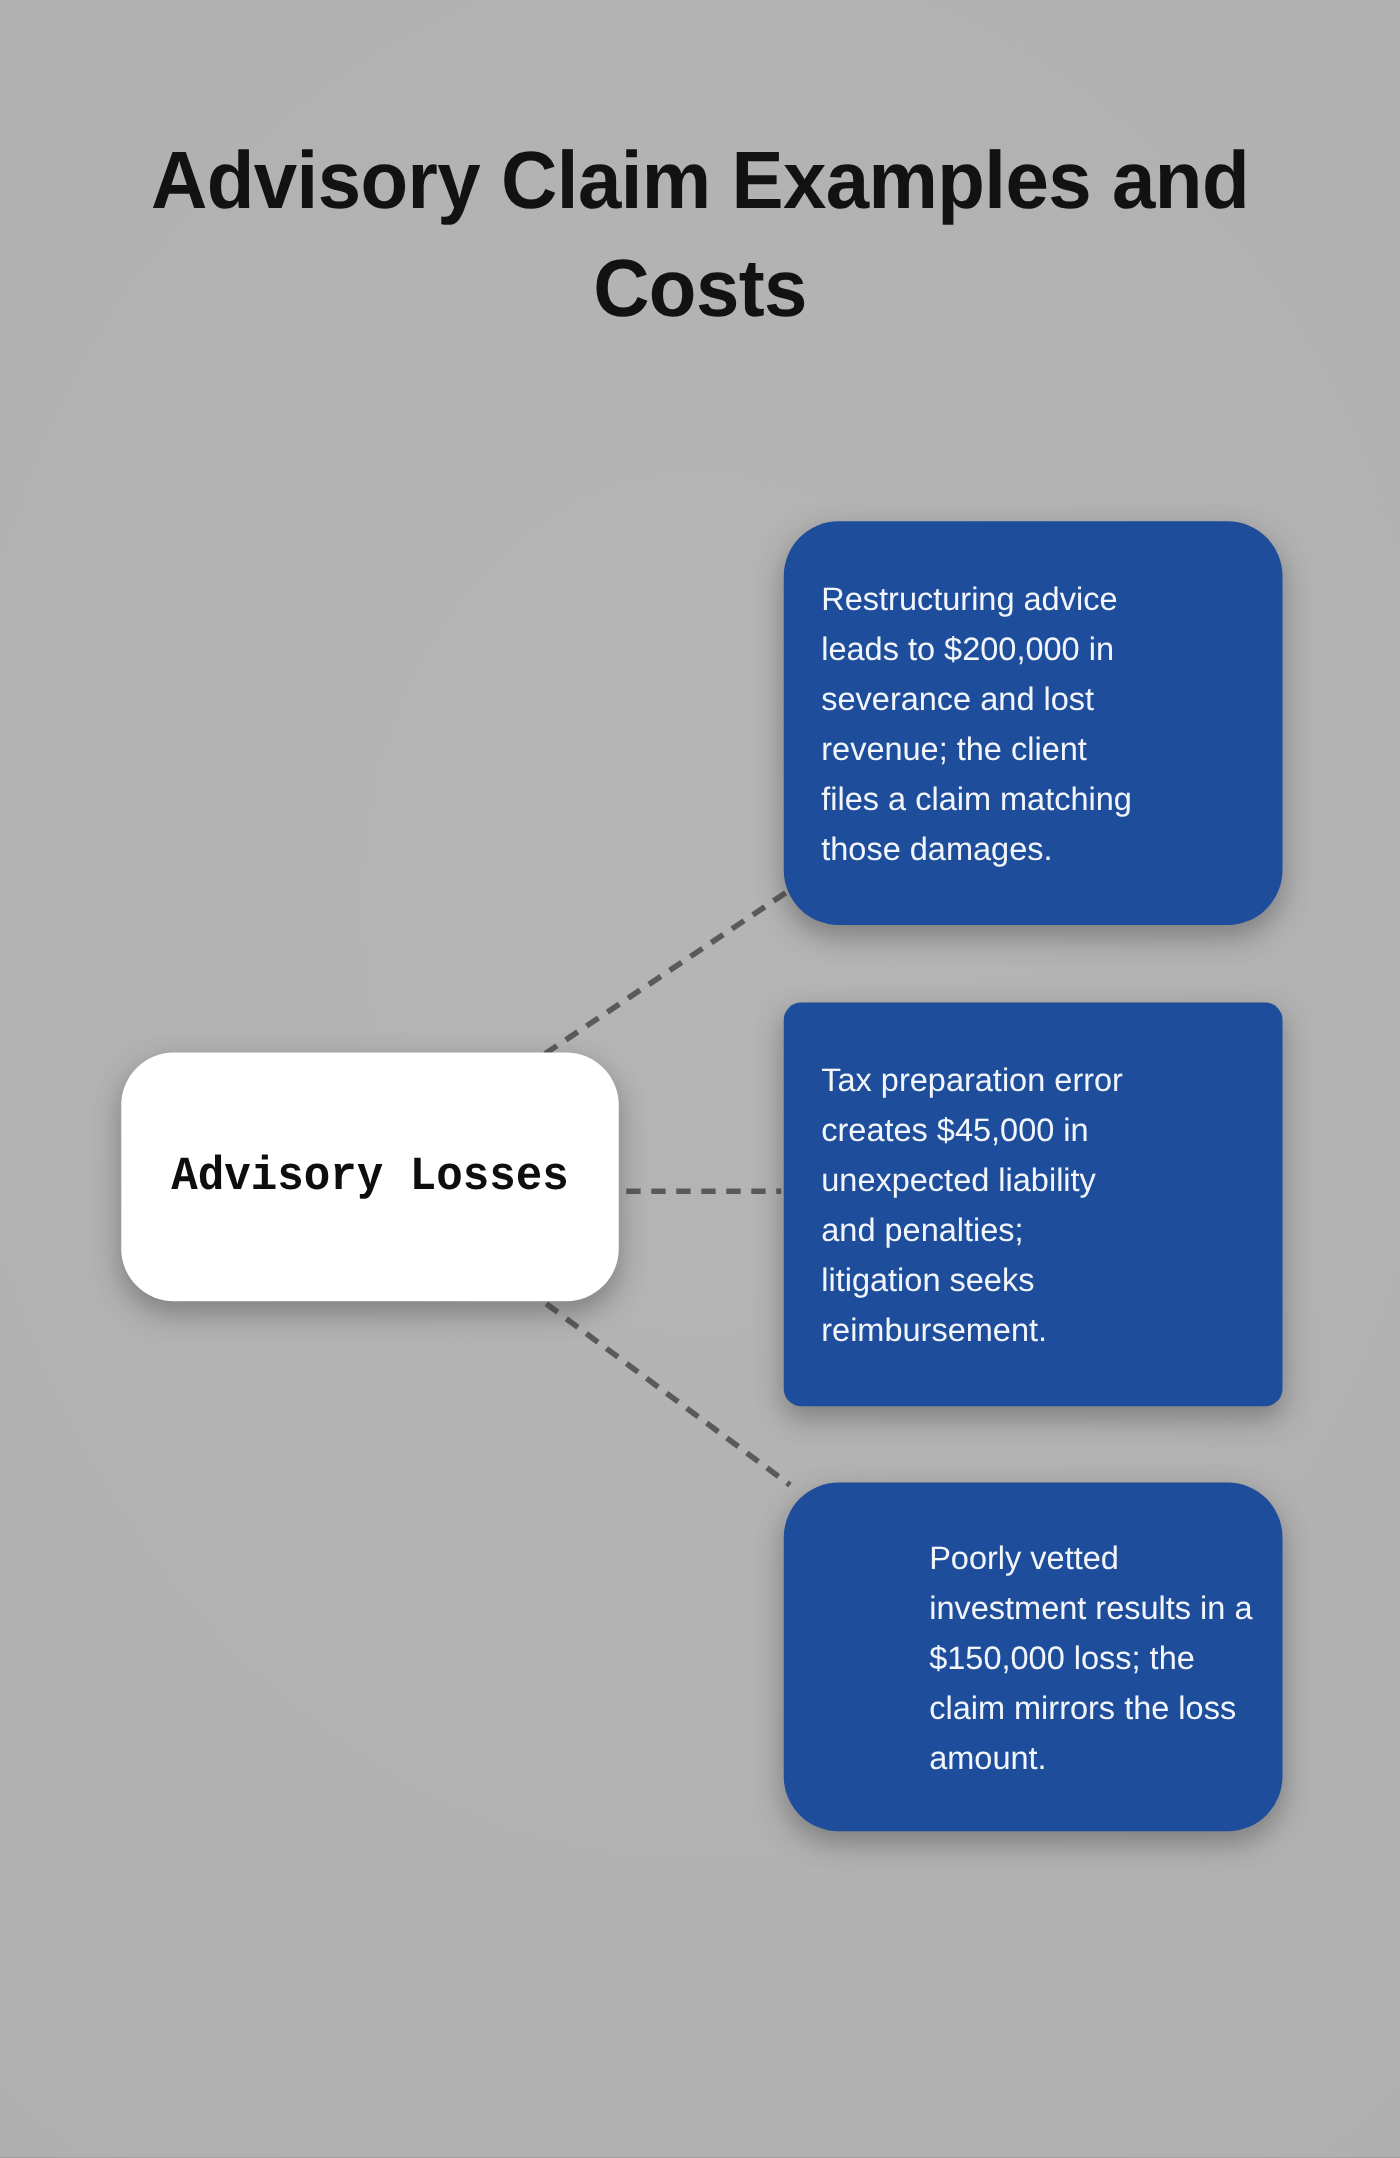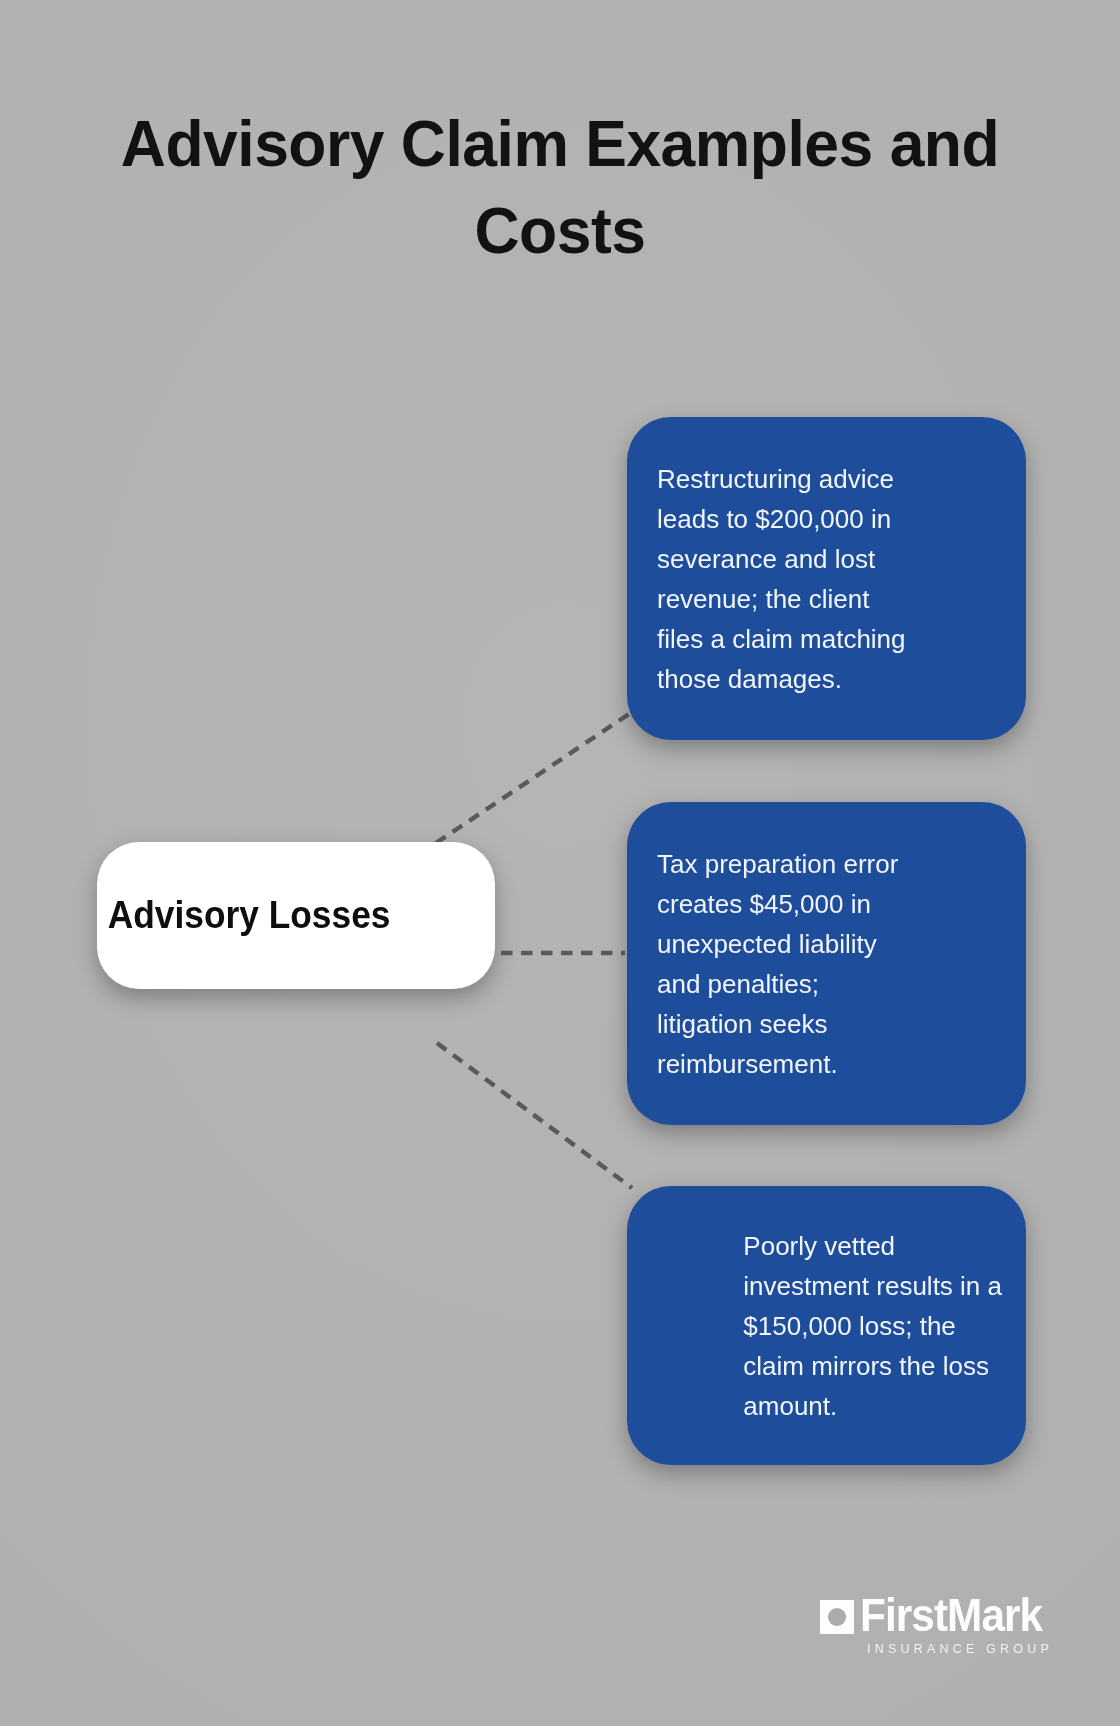--- a/index.html
+++ b/index.html
@@ -37,27 +37,28 @@
     width: 1120px; height: 1726px;
     pointer-events: none;
   }
 
   
   .node {
     position: absolute;
     left: 97px;
     top: 842px;
     width: 398px;
-    height: 147px;
+    height: 199px;
     background: #ffffff;
     border-radius: 42px;
     box-shadow: 0 9px 22px rgba(55, 55, 55, 0.42);
     display: flex;
     align-items: center;
-    justify-content: flex-start;
+    justify-content: center;
+    font-family: Liberation Mono, monospace;
   }
   .node-label {
     display: inline-block;
     font-size: 38px;
     font-weight: 700;
     color: #0e0e0e;
     transform: scaleX(0.93);
     transform-origin: 50% 50%;
     white-space: nowrap;
   }
@@ -68,21 +69,21 @@
     left: 627px;
     width: 399px;
     background: #1e4d9b;
     border-radius: 44px;
     box-shadow: 0 9px 22px rgba(55, 55, 55, 0.42);
     display: flex;
     align-items: center;
     box-sizing: border-box;
   }
   .card-1 { top: 417px; height: 323px; }
-  .card-2 { top: 802px; height: 323px; }
+  .card-2 { top: 802px; height: 323px; border-radius: 14px; }
   .card-3 { top: 1186px; height: 279px; justify-content: flex-end; }
   .card-text {
     margin: 0;
     padding: 0 24px 0 30px;
     font-size: 26px;
     line-height: 40px;
     color: #f2f6fb;
     white-space: pre-line;
   }
 
@@ -176,23 +177,14 @@
   </div>
 
   <div class="card card-3">
     <p class="card-text">Poorly vetted
 investment results in a
 $150,000 loss; the
 claim mirrors the loss
 amount.</p>
   </div>
 
-  <div class="logo">
-    <div class="logo-row">
-      <span class="logo-mark">
-        <span class="logo-hole"></span>
-      </span>
-      <span class="logo-word">FirstMark</span>
-    </div>
-    <div class="logo-sub">INSURANCE GROUP</div>
-  </div>
 
 </div>
 
 </body></html>

